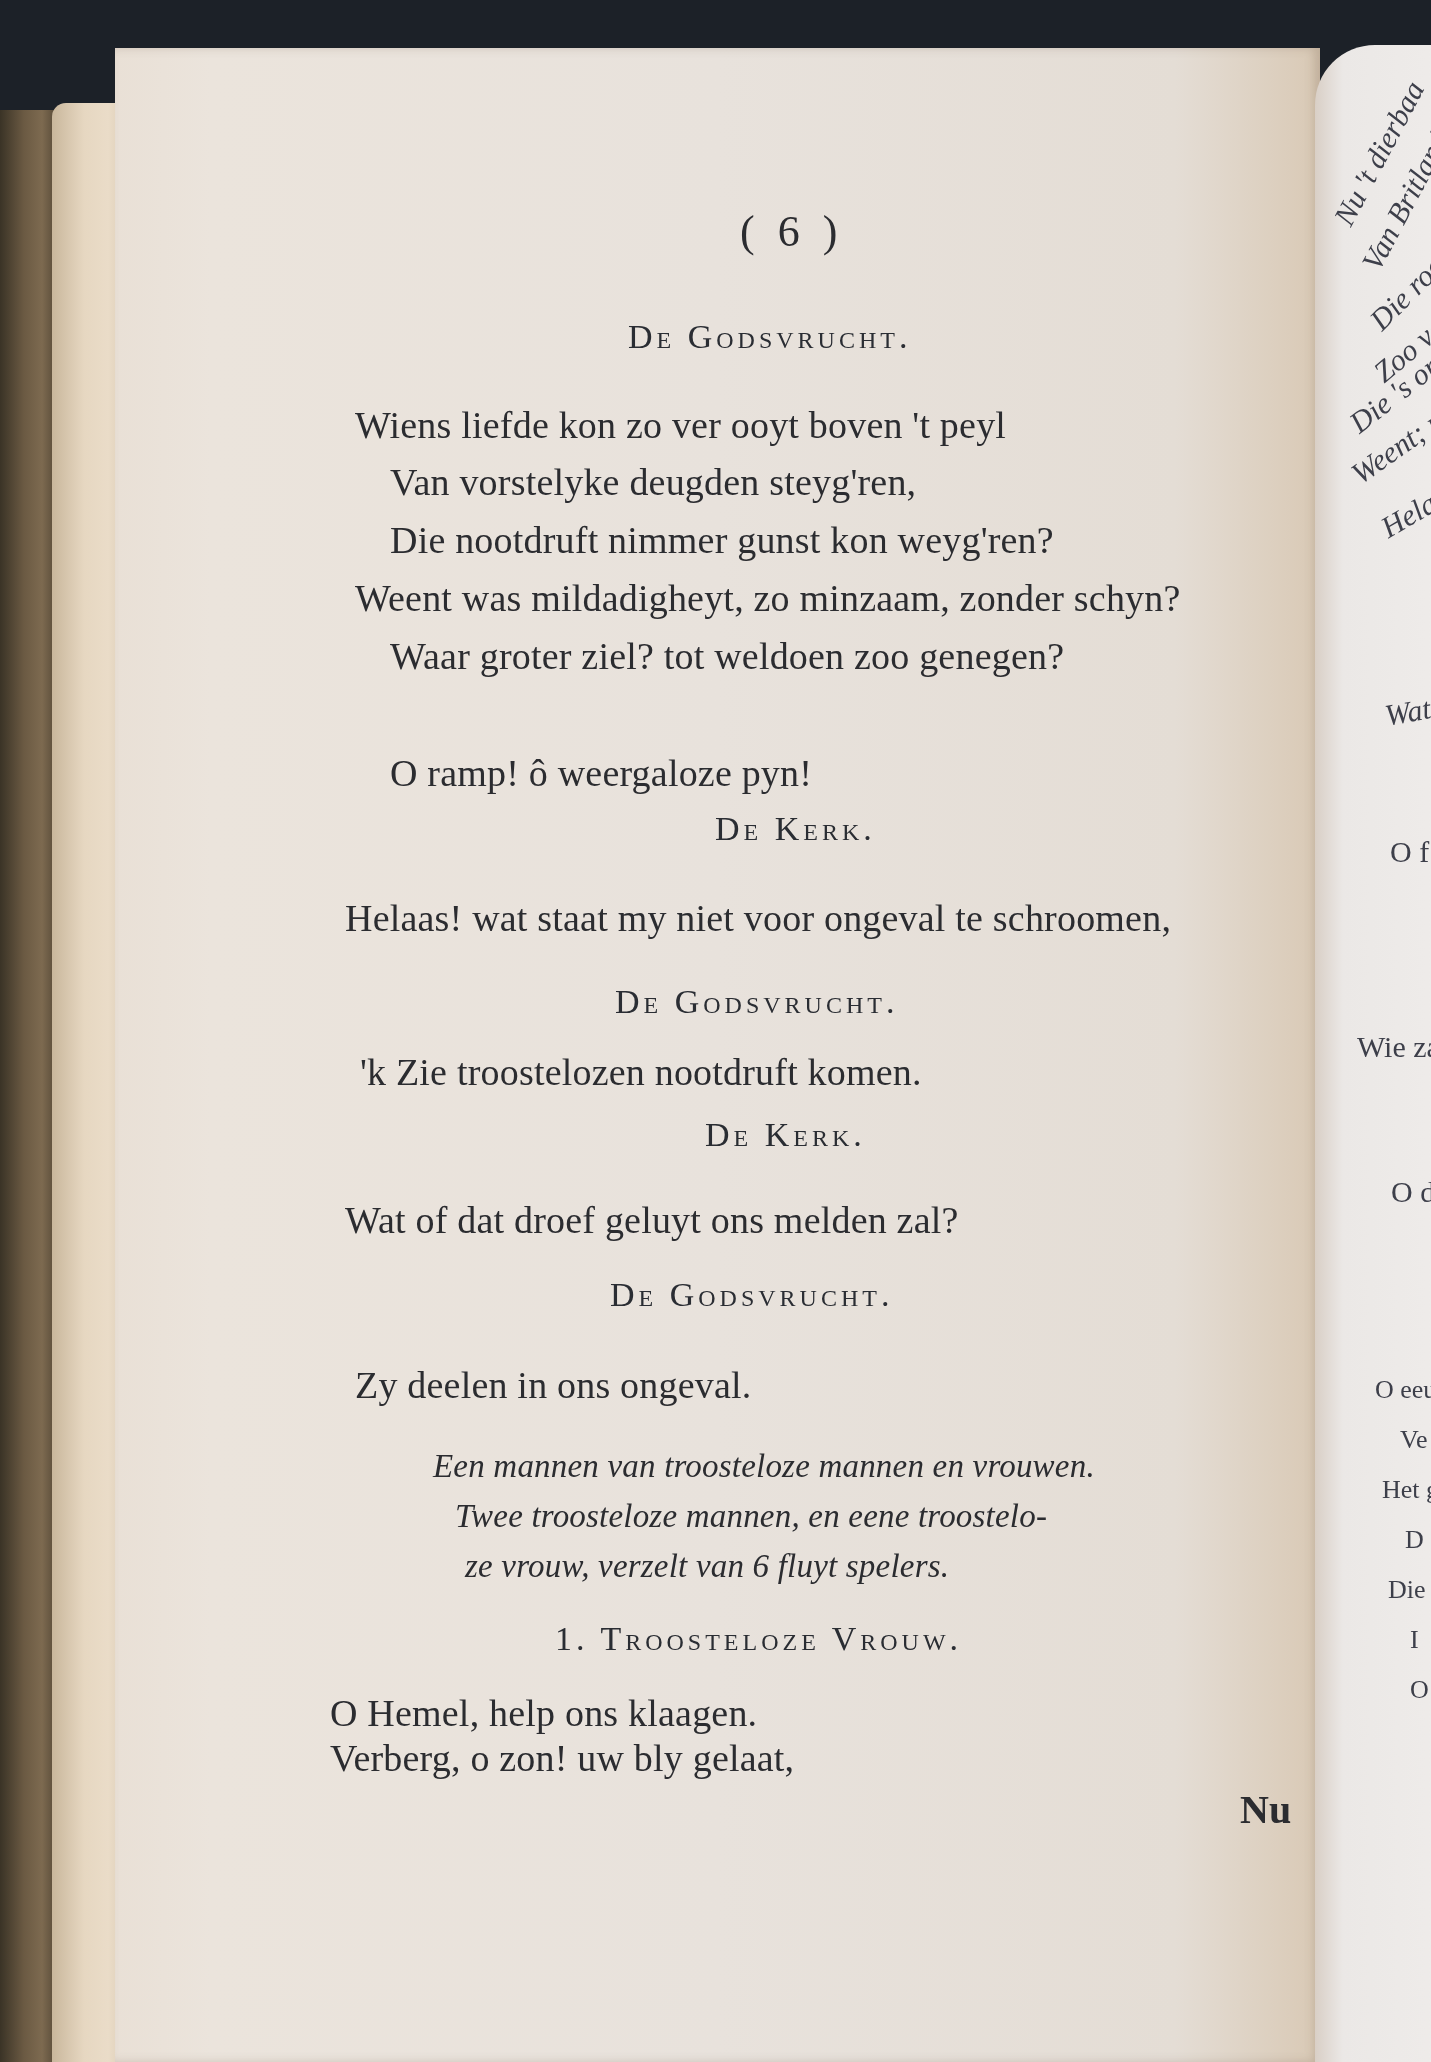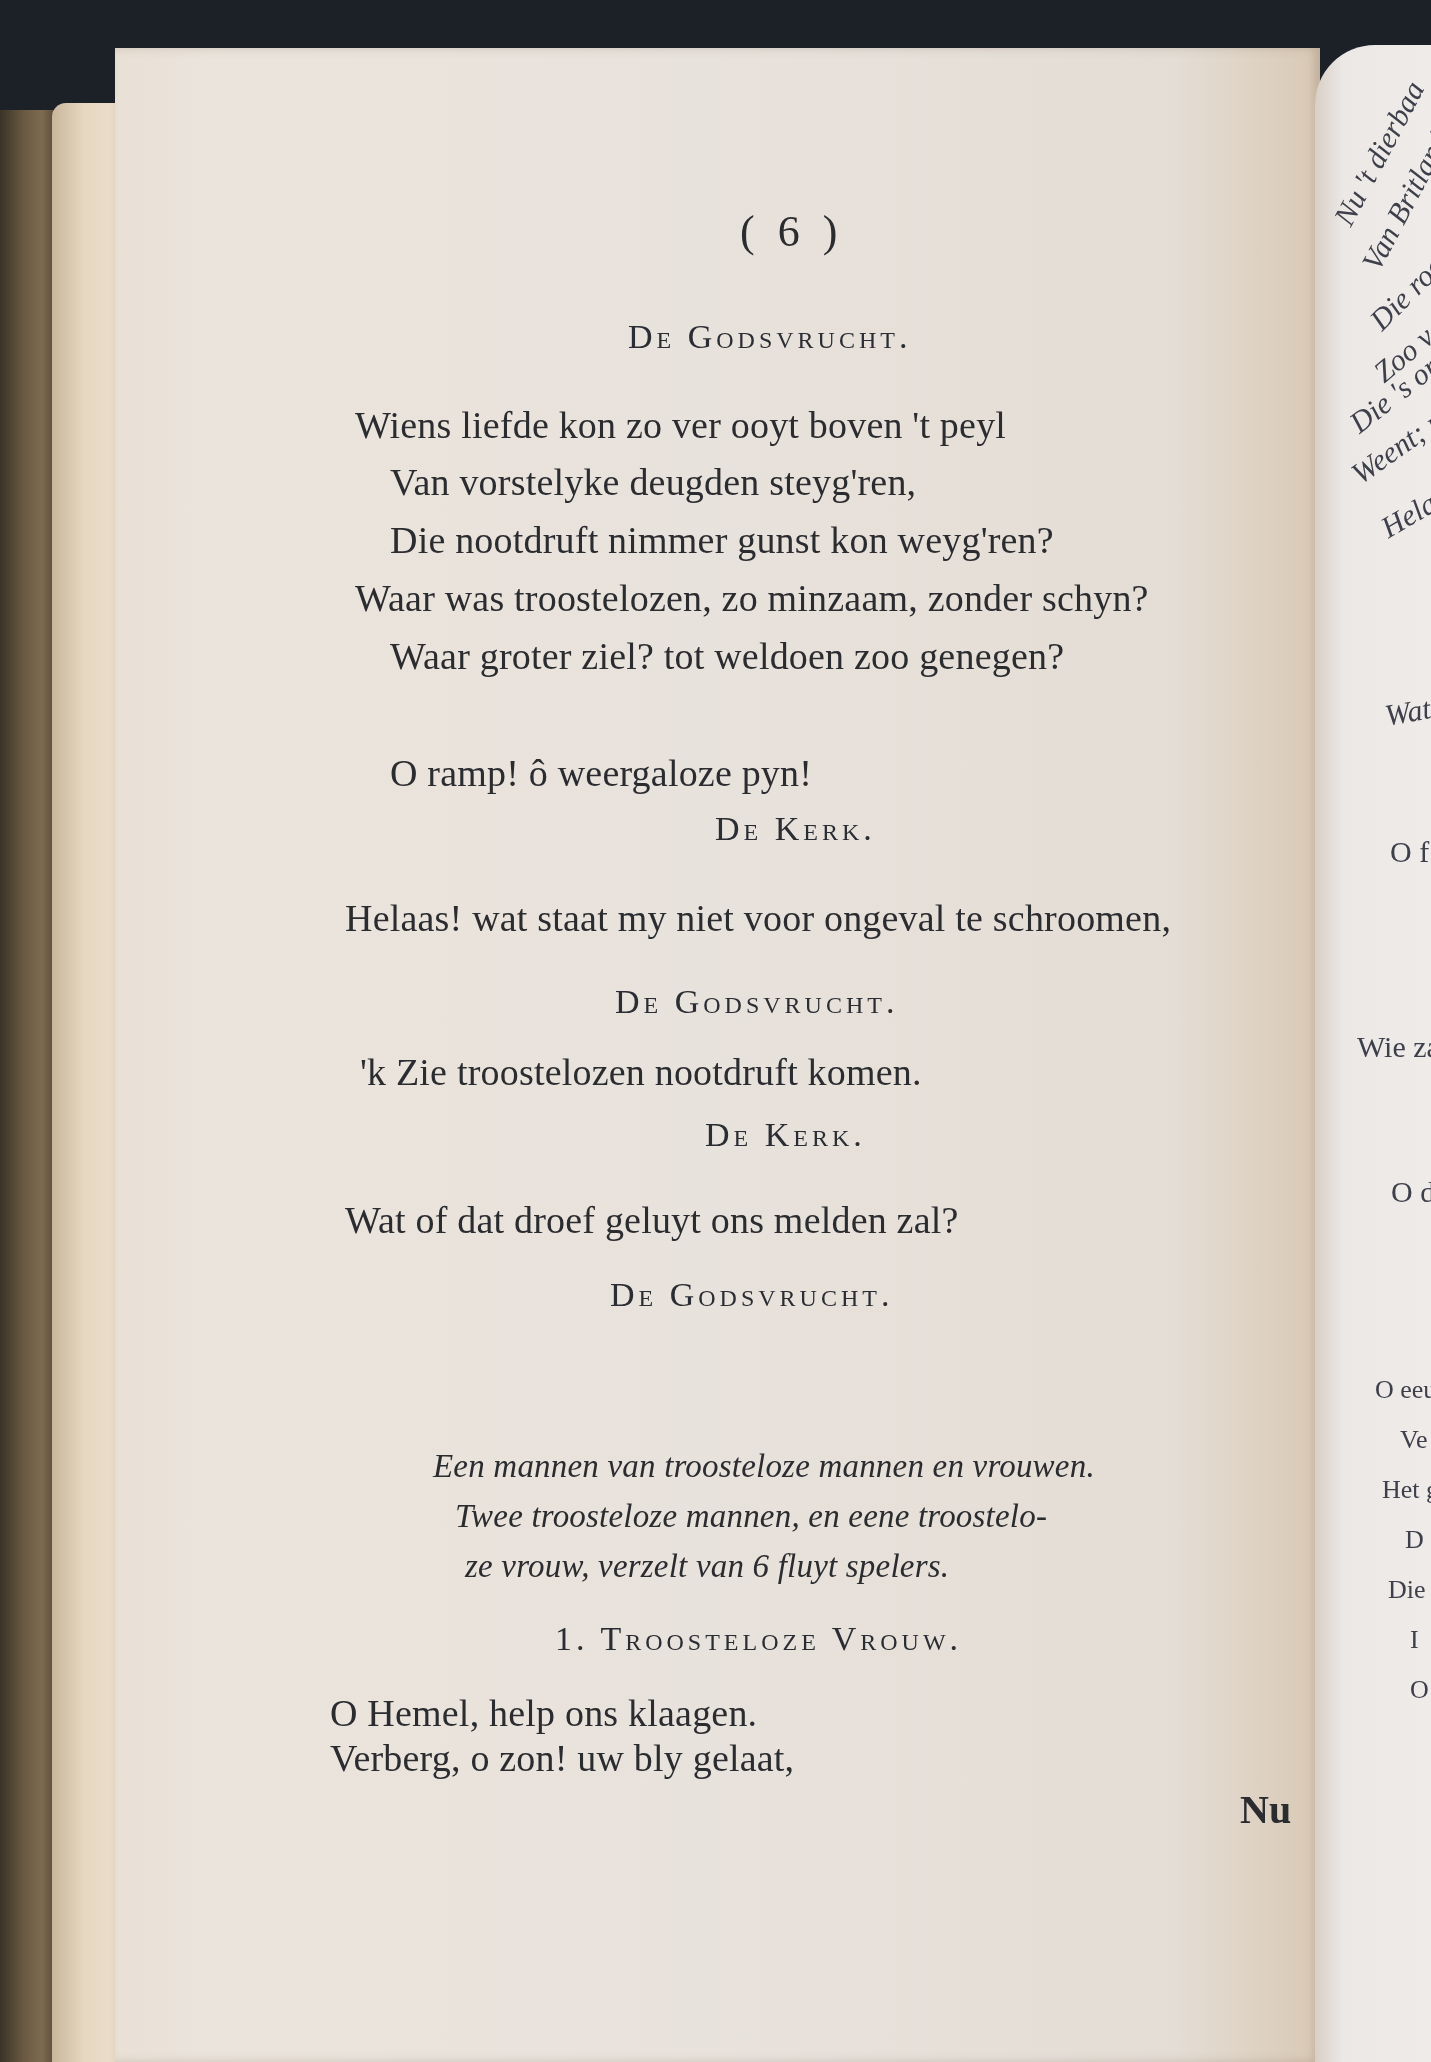--- a/index.html
+++ b/index.html
@@ -52,34 +52,35 @@
 <div class="cover-left"></div>
 <div class="page-stack"></div>
 
 <div class="page">
   <div class="line pageno" style="left:625px; top:158px;">( 6 )</div>
 
   <div class="heading" style="left:513px; top:270px;">De Godsvrucht.</div>
   <div class="line" style="left:240px; top:355px;">Wiens liefde kon zo ver ooyt boven 't peyl</div>
   <div class="line" style="left:275px; top:412px;">Van vorstelyke deugden steyg'ren,</div>
   <div class="line" style="left:275px; top:470px;">Die nootdruft nimmer gunst kon weyg'ren?</div>
-  <div class="line" style="left:240px; top:528px;">Waar was troostelozen, zo minzaam, zonder schyn?</div>
+  <div class="line" style="left:240px; top:528px;">Weent was mildadigheyt, zo minzaam, zonder schyn?</div>
   <div class="line" style="left:275px; top:586px;">Waar groter ziel? tot weldoen zoo genegen?</div>
   <div class="line" style="left:275px; top:703px;">O ramp! ô weergaloze pyn!</div>
 
   <div class="heading" style="left:600px; top:762px;">De Kerk.</div>
   <div class="line" style="left:230px; top:848px;">Helaas! wat staat my niet voor ongeval te schroomen,</div>
 
   <div class="heading" style="left:500px; top:935px;">De Godsvrucht.</div>
   <div class="line" style="left:245px; top:1002px;">'k Zie troostelozen nootdruft komen.</div>
 
   <div class="heading" style="left:590px; top:1068px;">De Kerk.</div>
   <div class="line" style="left:230px; top:1150px;">Wat of dat droef geluyt ons melden zal?</div>
 
   <div class="heading" style="left:495px; top:1228px;">De Godsvrucht.</div>
+  <div class="line" style="left:240px; top:1315px;">Zy deelen in ons ongeval.</div>
 
   <div class="line italic" style="left:318px; top:1400px;">Een mannen van troosteloze mannen en vrouwen.</div>
   <div class="line italic" style="left:340px; top:1450px;">Twee troosteloze mannen, en eene troostelo-</div>
   <div class="line italic" style="left:350px; top:1500px;">ze vrouw, verzelt van 6 fluyt spelers.</div>
 
   <div class="heading" style="left:440px; top:1572px;">1. Troosteloze Vrouw.</div>
   <div class="line" style="left:215px; top:1643px;">O Hemel, help ons klaagen.</div>
   <div class="line" style="left:215px; top:1688px;">Verberg, o zon! uw bly gelaat,</div>
 
   <div class="line catchword" style="left:1125px; top:1738px;">Nu</div>

